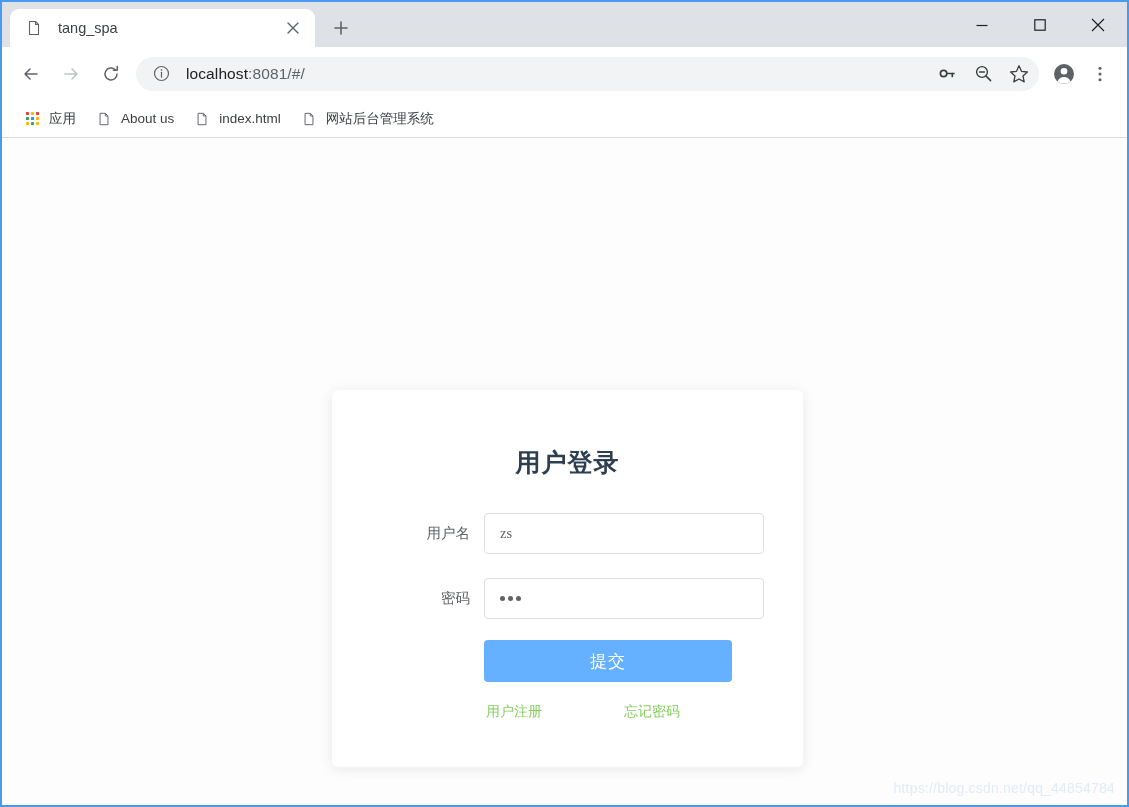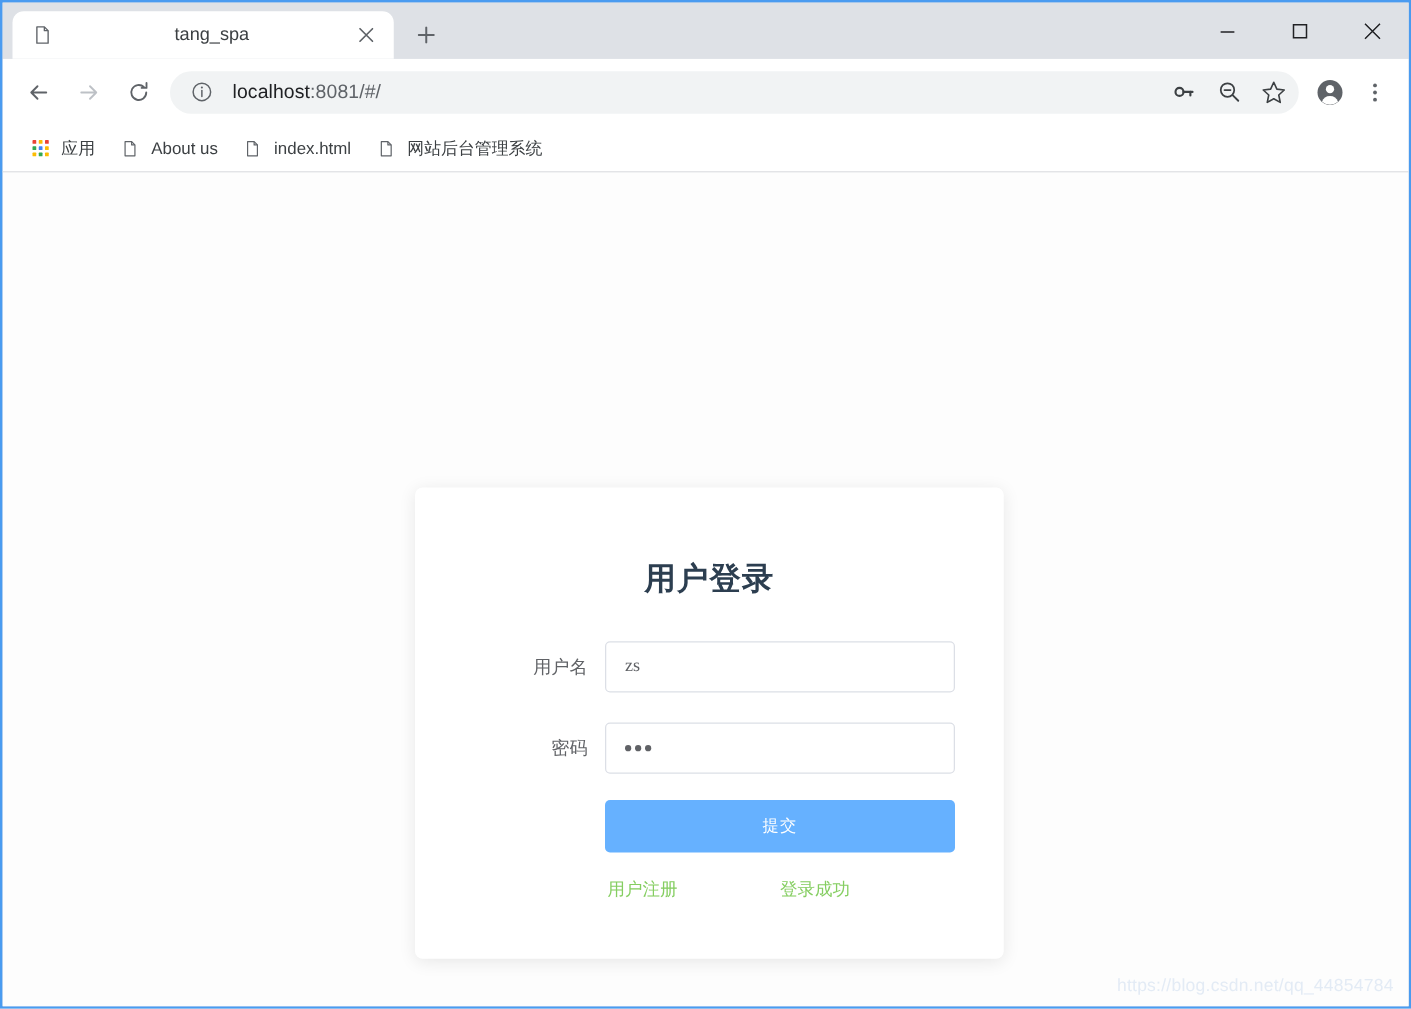--- a/index.html
+++ b/index.html
@@ -27,21 +27,20 @@
     overflow: hidden;
   }
 
   
   .tabstrip {
     position: relative;
     height: 45px;
     background: #dee1e6;
     display: flex;
     align-items: flex-end;
-    text-align: center;
   }
 
   .tab {
     position: relative;
     margin-left: 8px;
     width: 305px;
     height: 38px;
     background: #ffffff;
     border-radius: 9px 9px 0 0;
     display: flex;
@@ -308,27 +307,27 @@
     background: #606266;
     display: block;
   }
 
   .btn-row {
     display: flex;
     margin-top: 21px;
     padding-left: 152px;
   }
   .submit-btn {
-    width: 280px;
+    width: 248px;
     height: 42px;
     background: #66b1ff;
     border: none;
     border-radius: 4px;
     color: #ffffff;
-    font-size: 13px;
+    font-size: 17px;
     font-family: "Liberation Sans", "DejaVu Sans", sans-serif;
     cursor: pointer;
     letter-spacing: 1px;
   }
 
   .links-row {
     display: flex;
     margin-top: 21px;
     padding-left: 154px;
   }
@@ -541,19 +540,19 @@
           </span>
         </div>
       </div>
 
       <div class="btn-row">
         <button class="submit-btn">提交</button>
       </div>
 
       <div class="links-row">
         <a class="link">用户注册</a>
-        <a class="link second">登录成功</a>
+        <a class="link second">忘记密码</a>
       </div>
     </div>
 
     <div class="watermark">https://blog.csdn.net/qq_44854784</div>
   </div>
 </div>
 
 </body></html>

